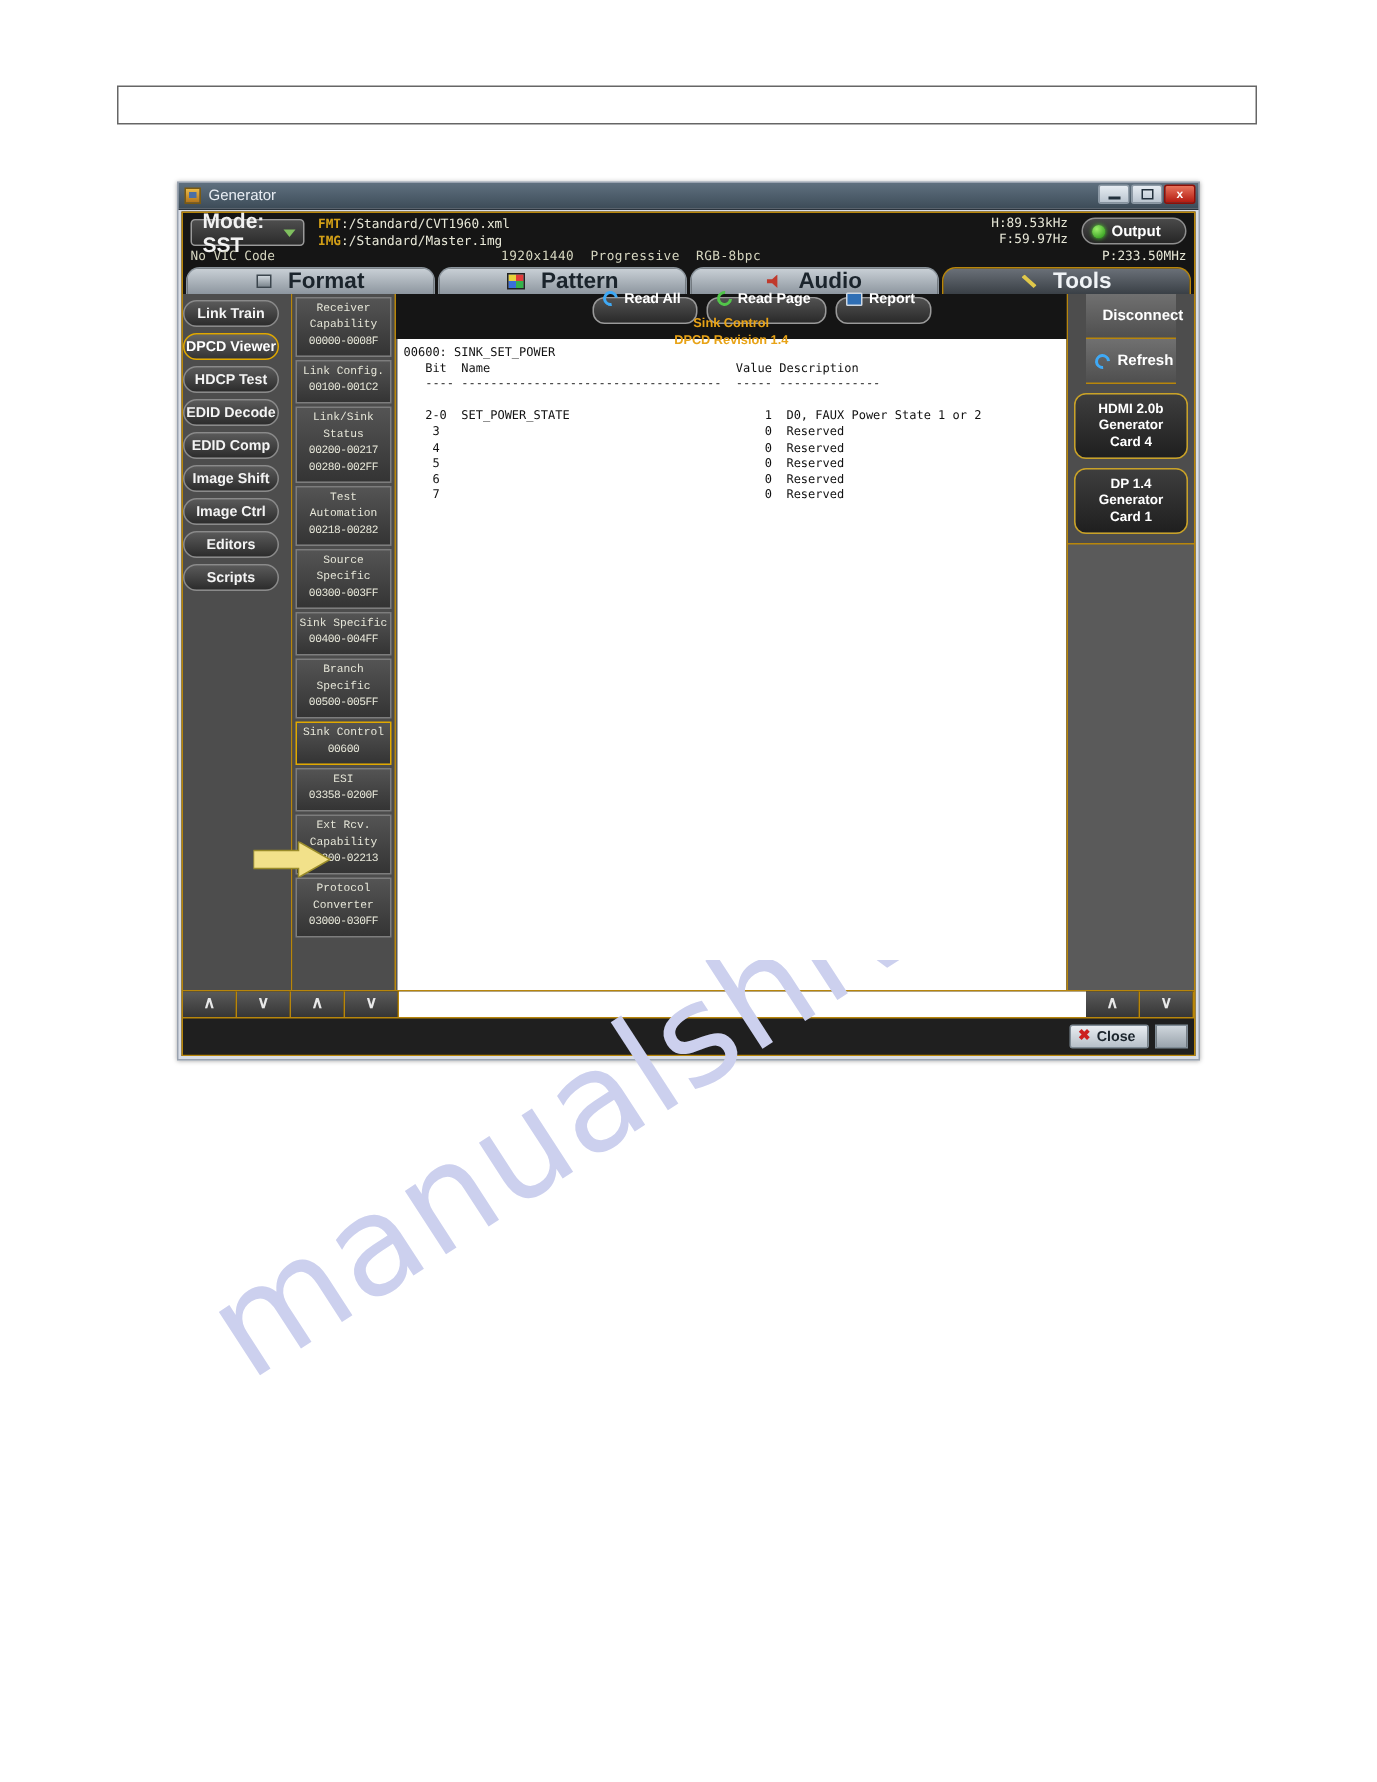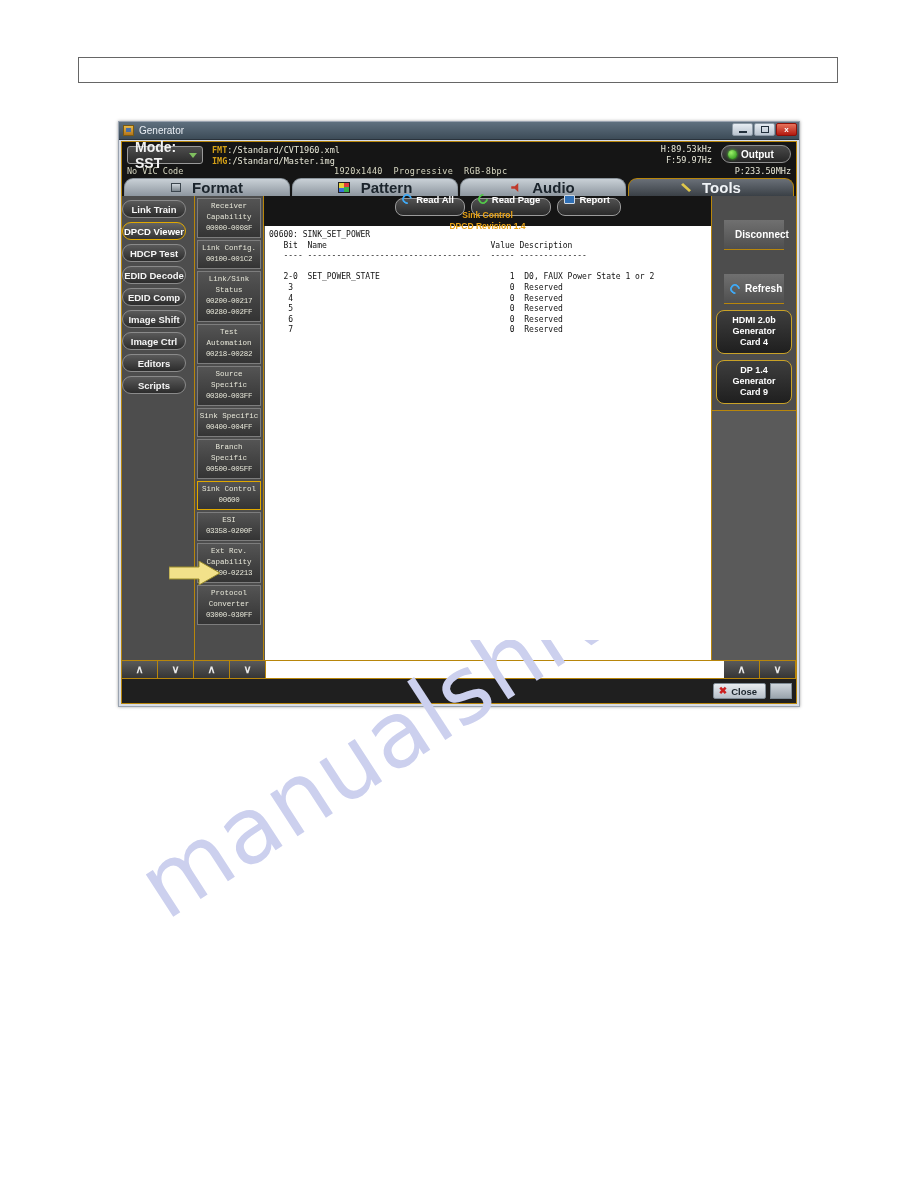--- a/index.html
+++ b/index.html
@@ -156,21 +156,21 @@
   }
 
   .col-right{
     width:84px;background:#4d4d4d;border-left:1px solid #b8860b;
     display:flex;flex-direction:column;align-items:center;flex:none;
   }
   .side-act{
     width:60px;height:30px;background:linear-gradient(#707070,#4f4f4f);
     border-bottom:1px solid #b8860b;box-sizing:border-box;
     display:flex;align-items:center;gap:5px;padding-left:6px;
-    color:#fff;font-size:10px;font-weight:bold;margin-top:24px;
+    color:#fff;font-size:10px;font-weight:bold;
   }
   .ico-disc{width:11px;height:11px;background:#3f7fd0;clip-path:polygon(10% 60%,50% 20%,40% 45%,90% 40%,50% 80%,60% 55%);}
   .ico-refr{width:10px;height:10px;border:2px solid #3fa9f5;border-radius:50%;border-right-color:transparent;transform:rotate(40deg);box-sizing:border-box;}
   .card-btn{
     width:76px;margin-top:6px;padding:4px 0 5px;border-radius:8px;box-sizing:border-box;
     background:linear-gradient(#3e3e3e,#1f1f1f);border:1px solid #c9a227;
     color:#ffffff;font-size:9px;font-weight:bold;text-align:center;line-height:11px;
   }
   .right-fill{flex:1;width:84px;background:#5a5a5a;border-top:1px solid #b8860b;margin-top:6px;}
 
@@ -364,21 +364,21 @@
           <span>Refresh</span>
         </div>
         <div class="card-btn">
           <div>HDMI 2.0b</div>
           <div>Generator</div>
           <div>Card 4</div>
         </div>
         <div class="card-btn">
           <div>DP 1.4</div>
           <div>Generator</div>
-          <div>Card 9</div>
+          <div>Card 1</div>
         </div>
         <div class="right-fill"></div>
       </div>
     </div>
 
     <div class="arrow-row">
       <div class="arrow-cell">
           <span class="chev">∧</span>
         </div>
       <div class="arrow-cell">

